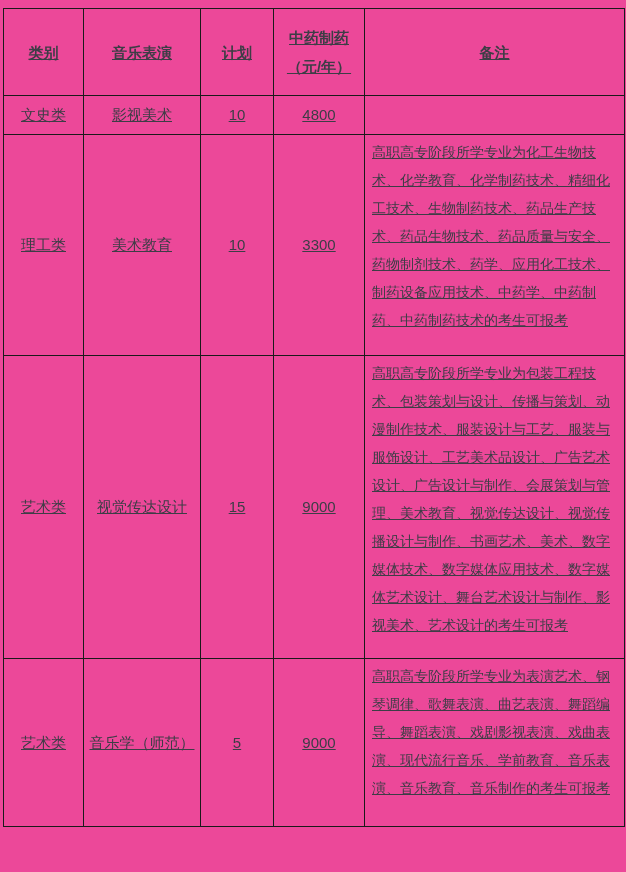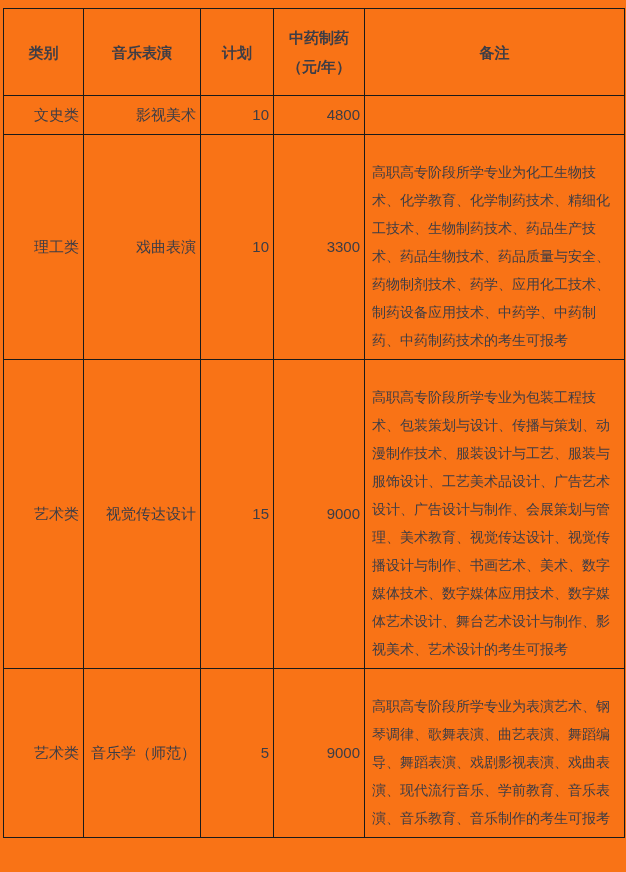--- a/index.html
+++ b/index.html
@@ -5,23 +5,24 @@
   html, body {
     margin: 0;
     padding: 0;
     background: #ffffff;
     font-family: "Liberation Sans", "DejaVu Sans", sans-serif;
     color: #3d3d46;
   }
   .page {
     width: 626px;
     height: 872px;
-    background: #f97316;
+    background: #ec4899;
     box-sizing: border-box;
     padding: 8px 0 0 3px;
+    text-decoration: underline;
   }
   table.admissions-table {
     border-collapse: collapse;
     table-layout: fixed;
     width: 621px;
   }
   table.admissions-table th,
   table.admissions-table td {
     border: 1px solid #1a1a1a;
     box-sizing: border-box;
@@ -31,31 +32,31 @@
     font-weight: bold;
     font-size: 15px;
     text-align: center;
     vertical-align: middle;
     line-height: 29px;
     padding: 2px 10px;
     color: #3d3d46;
   }
   td.cell-center {
     font-size: 15px;
-    text-align: right;
+    text-align: center;
     vertical-align: middle;
     line-height: 24px;
     padding: 2px 4px;
   }
   td.cell-remarks {
     font-size: 14px;
     text-align: left;
     vertical-align: top;
     line-height: 28px;
-    padding: 23px 4px 5px 7px;
+    padding: 3px 4px 5px 7px;
   }
   tr.row-header  { height: 87px; }
   tr.row-1 { height: 39px; }
   tr.row-2 { height: 221px; }
   tr.row-3 { height: 41px; }
   tr.row-4 { height: 303px; }
   tr.row-5 { height: 168px; }
 </style>
 </head>
 <body>
@@ -81,21 +82,21 @@
     <tbody>
       <tr class="row-1">
         <td class="cell-center">文史类</td>
         <td class="cell-center">影视美术</td>
         <td class="cell-center">10</td>
         <td class="cell-center">4800</td>
         <td class="cell-remarks"></td>
       </tr>
       <tr class="row-2">
         <td class="cell-center">理工类</td>
-        <td class="cell-center">戏曲表演</td>
+        <td class="cell-center">美术教育</td>
         <td class="cell-center">10</td>
         <td class="cell-center">3300</td>
         <td class="cell-remarks">高职高专阶段所学专业为化工生物技术、化学教育、化学制药技术、精细化工技术、生物制药技术、药品生产技术、药品生物技术、药品质量与安全、药物制剂技术、药学、应用化工技术、制药设备应用技术、中药学、中药制药、中药制药技术的考生可报考</td>
       </tr>
       <tr class="row-4">
         <td class="cell-center">艺术类</td>
         <td class="cell-center">视觉传达设计</td>
         <td class="cell-center">15</td>
         <td class="cell-center">9000</td>
         <td class="cell-remarks">高职高专阶段所学专业为包装工程技术、包装策划与设计、传播与策划、动漫制作技术、服装设计与工艺、服装与服饰设计、工艺美术品设计、广告艺术设计、广告设计与制作、会展策划与管理、美术教育、视觉传达设计、视觉传播设计与制作、书画艺术、美术、数字媒体技术、数字媒体应用技术、数字媒体艺术设计、舞台艺术设计与制作、影视美术、艺术设计的考生可报考</td>

